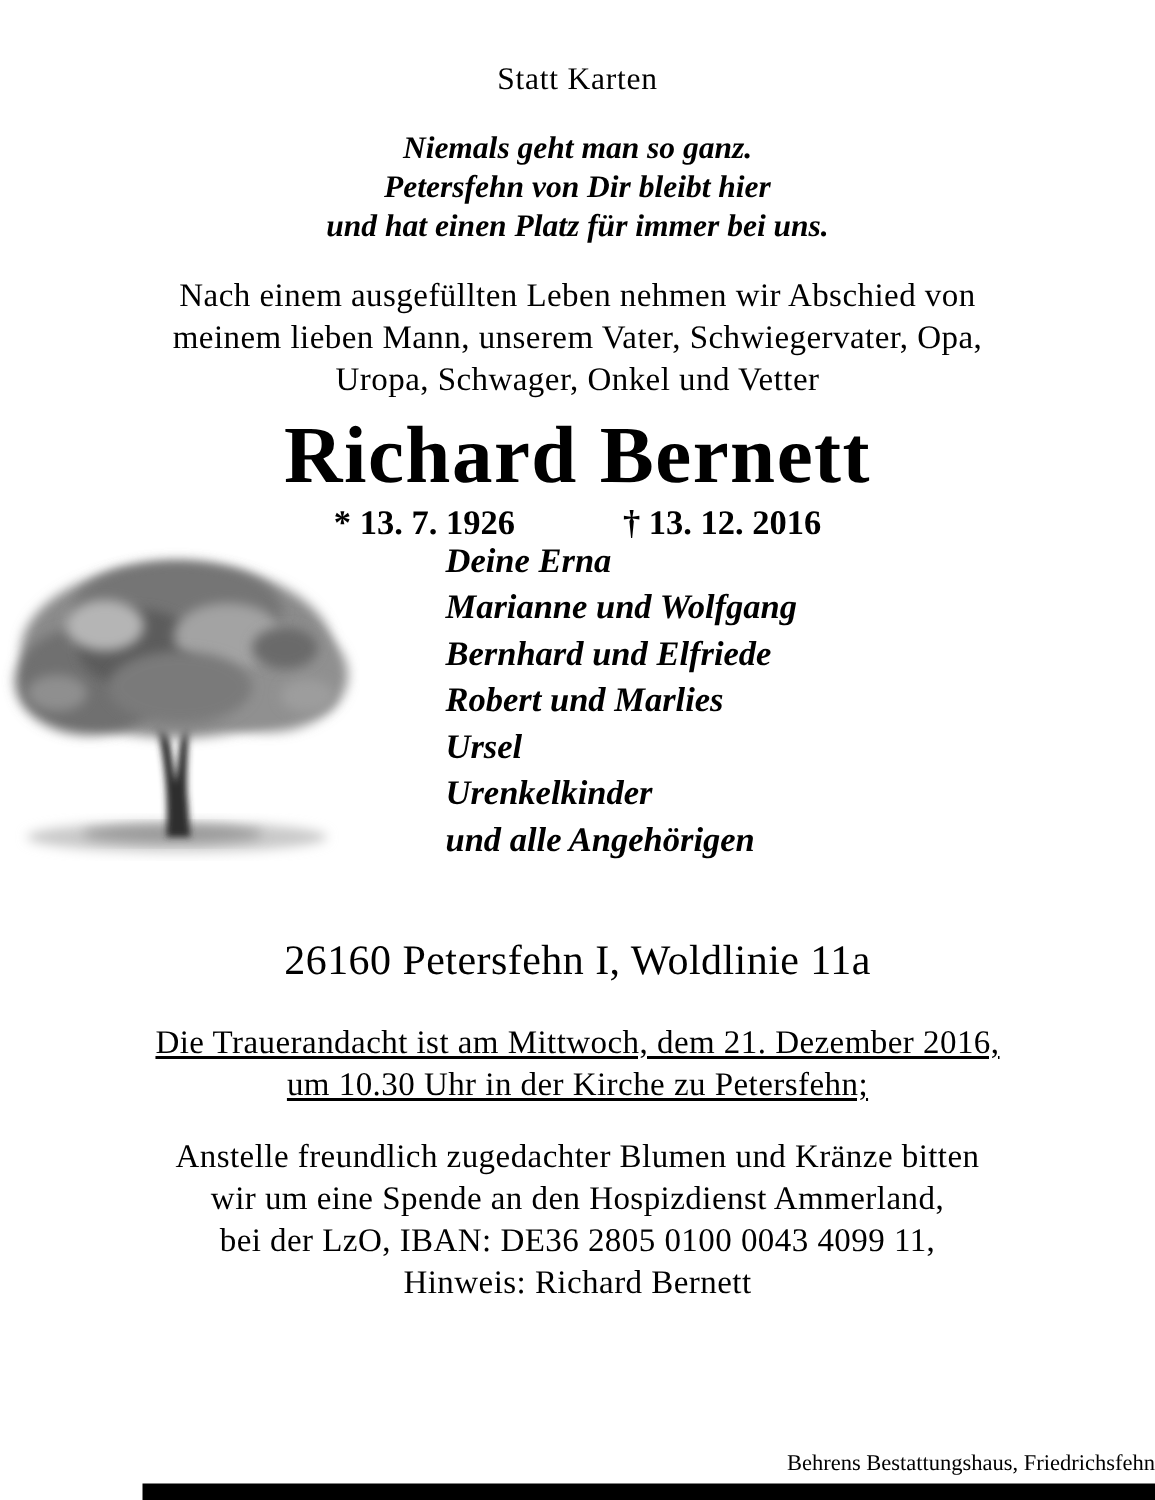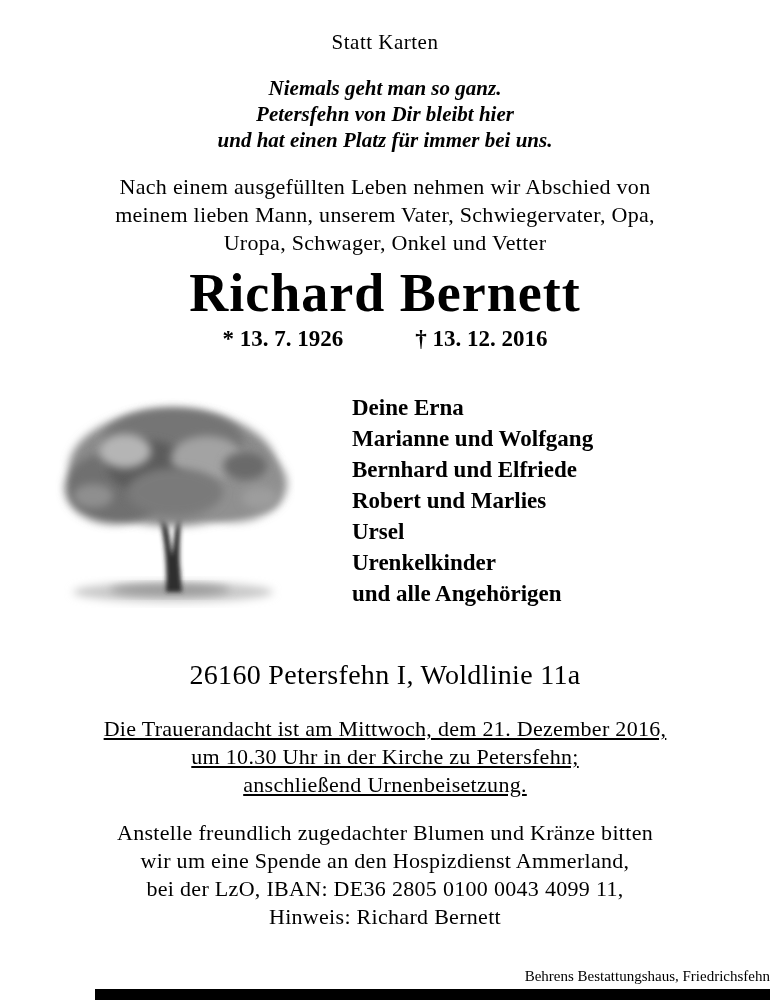--- a/index.html
+++ b/index.html
@@ -12,21 +12,21 @@
     width: 770px;
     height: 1000px;
     background: #ffffff;
     color: #000000;
     font-family: "Liberation Serif", "DejaVu Serif", serif;
     overflow: hidden;
   }
   .center { text-align: center; }
 
   .statt {
-    padding-top: 30px;
+    padding-top: 40px;
     font-size: 21px;
     letter-spacing: 0.5px;
   }
   .verse {
     margin-top: 20px;
     font-size: 21px;
     font-style: italic;
     font-weight: bold;
     line-height: 26px;
     text-align: center;
@@ -48,22 +48,21 @@
     margin-top: 7px;
     font-size: 23px;
     font-weight: bold;
     display: flex;
     justify-content: center;
     gap: 72px;
   }
   .mid {
     display: flex;
     align-items: flex-start;
-    margin-top: 44px;
-    padding-left: 55px;
+    font-style: italic;
   }
   .tree {
     width: 240px;
     height: 215px;
     flex: 0 0 auto;
   }
   .mourners {
     margin-left: 57px;
     margin-top: -4px;
     font-size: 23px;
@@ -170,21 +169,20 @@
       <div>Urenkelkinder</div>
       <div>und alle Angehörigen</div>
     </div>
   </div>
 
   <div class="address center">26160 Petersfehn I, Woldlinie 11a</div>
 
   <div class="service center">
     <div>Die Trauerandacht ist am Mittwoch, dem 21. Dezember 2016,</div>
     <div>um 10.30 Uhr in der Kirche zu Petersfehn;</div>
-    <div>anschließend Urnenbeisetzung.</div>
   </div>
 
   <div class="donation center">
     <div>Anstelle freundlich zugedachter Blumen und Kränze bitten</div>
     <div>wir um eine Spende an den Hospizdienst Ammerland,</div>
     <div>bei der LzO, IBAN: DE36 2805 0100 0043 4099 11,</div>
     <div>Hinweis: Richard Bernett</div>
   </div>
 
   <div class="footer">Behrens Bestattungshaus, Friedrichsfehn</div>

